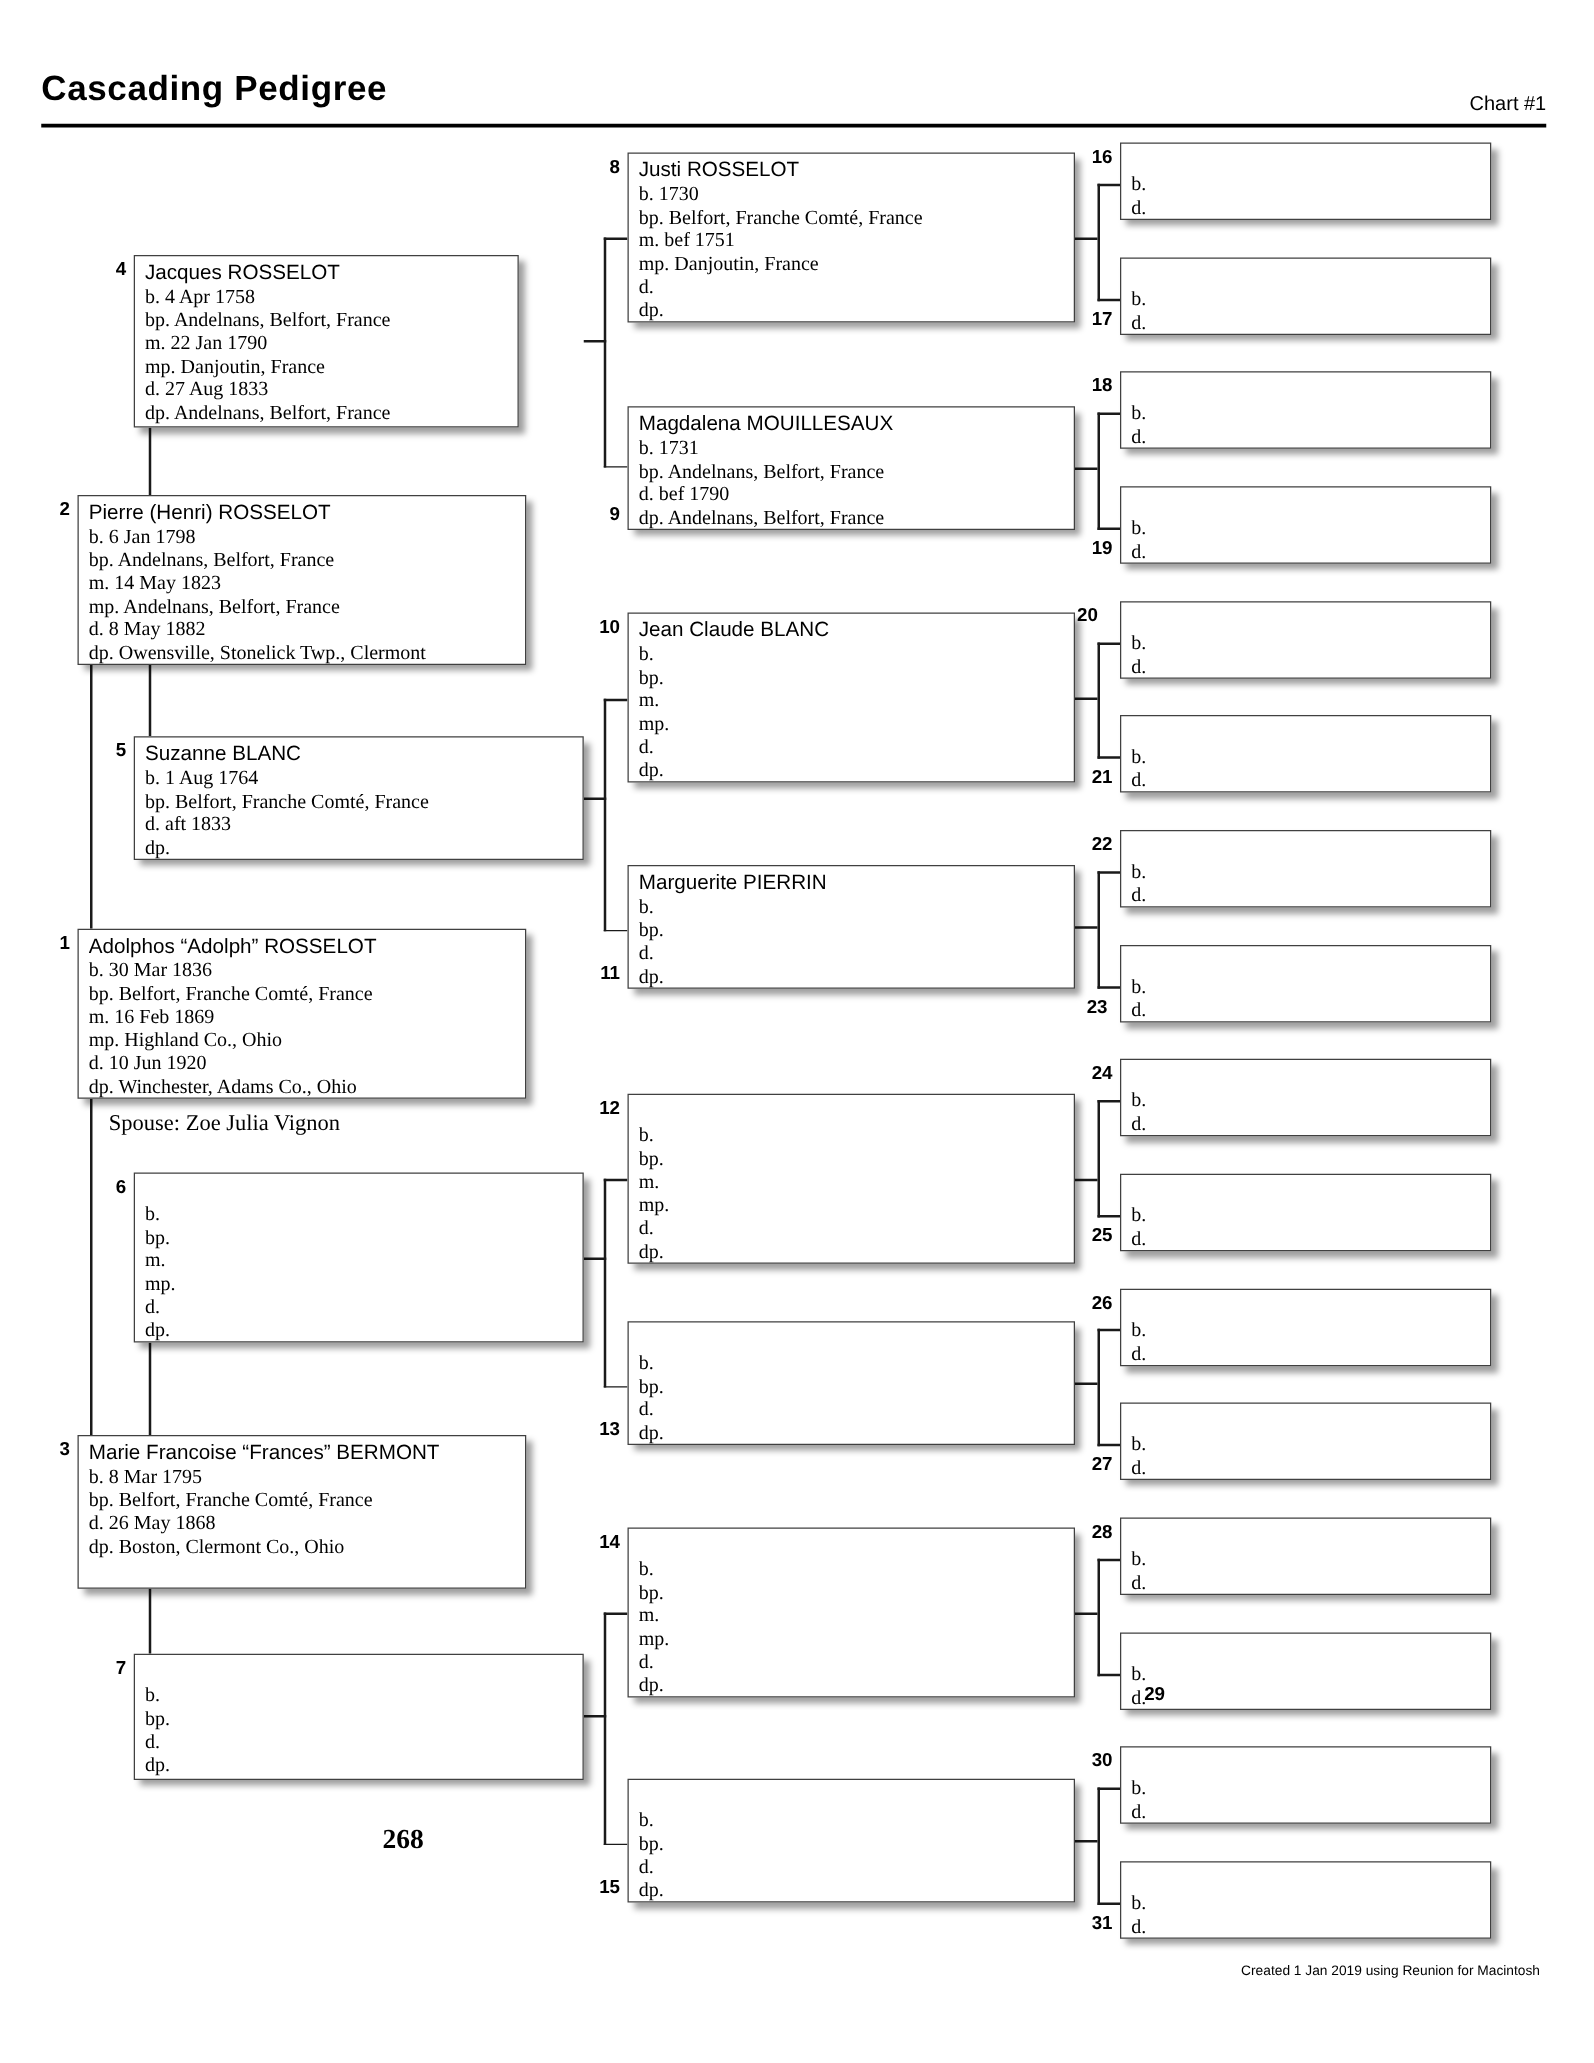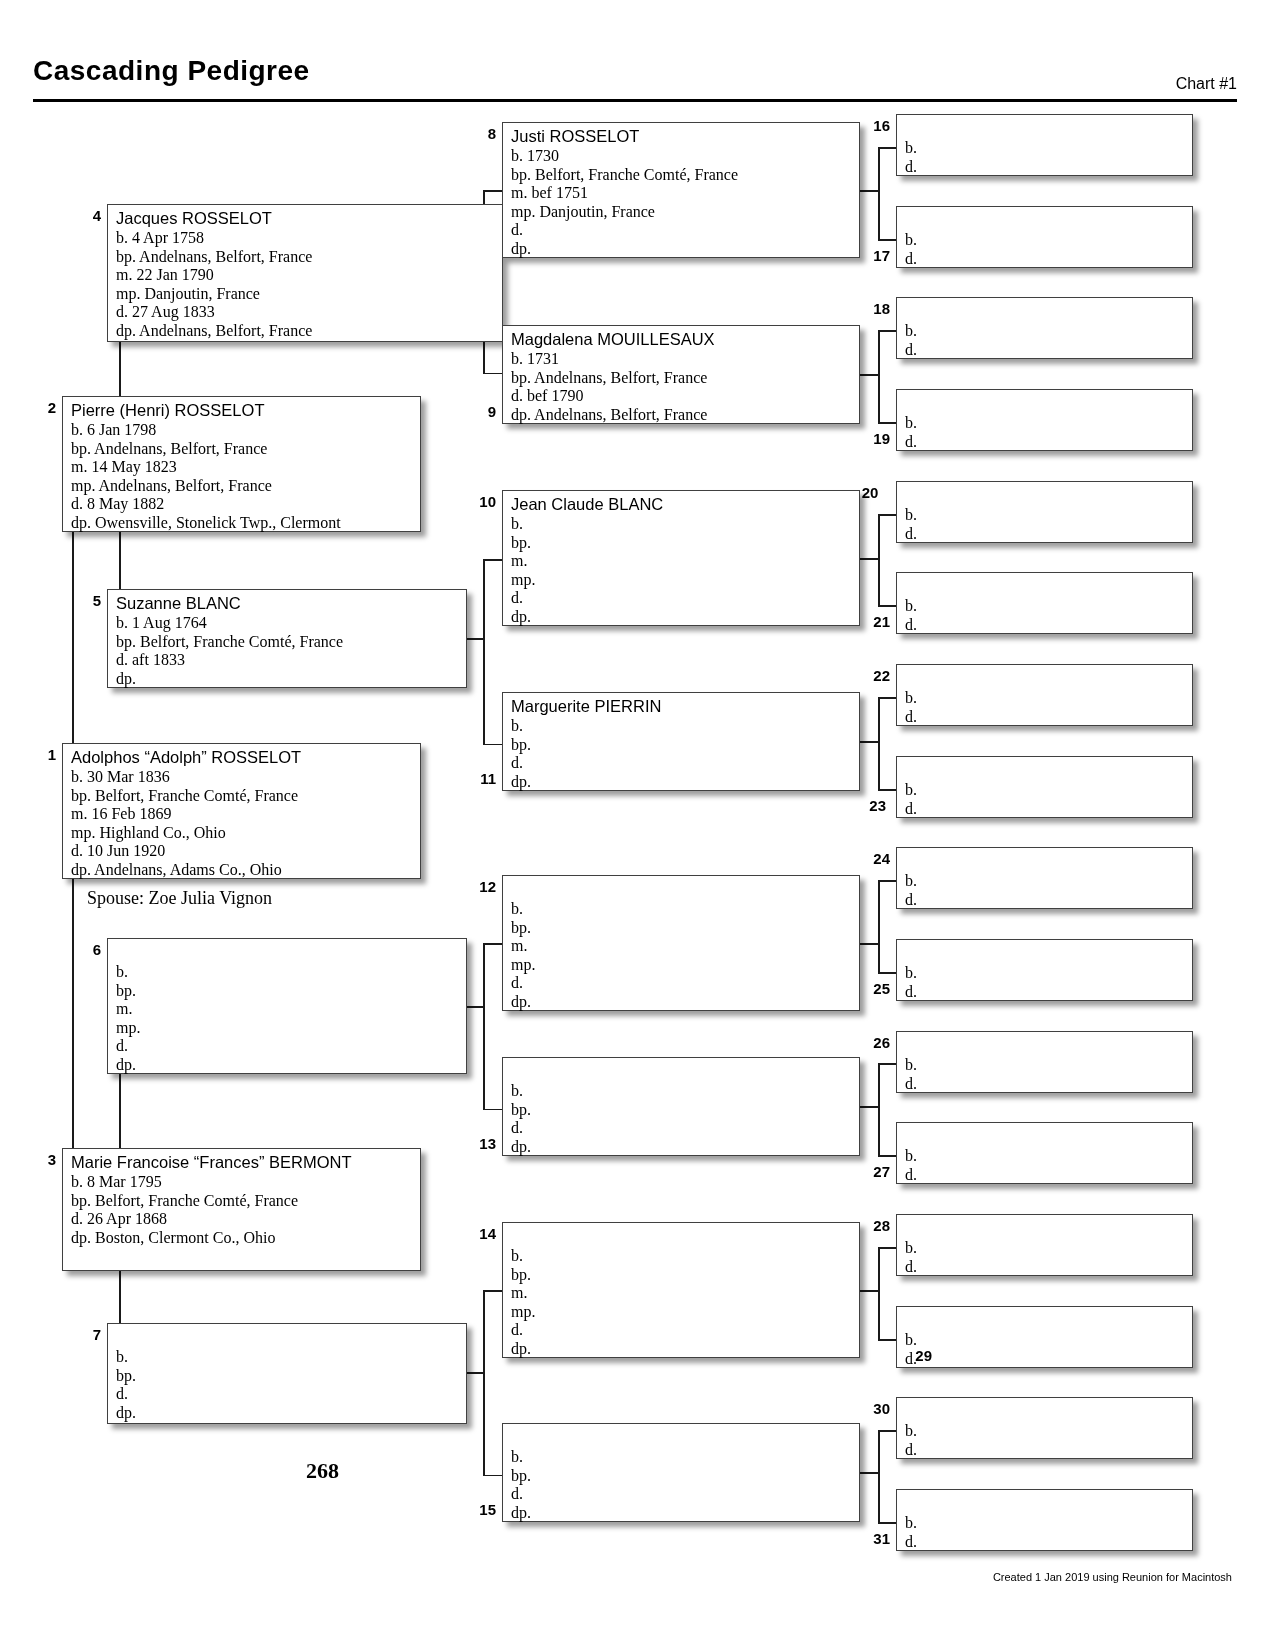--- a/index.html
+++ b/index.html
@@ -87,42 +87,42 @@
       <div class="seg" style="left: 878px; top: 1430px; width: 1.5px; height: 93.5px;"></div>
       <div class="seg" style="left: 878px; top: 1430px; width: 18px; height: 1.5px;"></div>
       <div class="seg" style="left: 878px; top: 1522px; width: 18px; height: 1.5px;"></div>
       <div class="box" style="left: 62px; top: 743px; width: 359px; height: 136px;">
         <div class="pname">Adolphos “Adolph” ROSSELOT</div>
         <div class="pline">b. 30 Mar 1836</div>
         <div class="pline">bp. Belfort, Franche Comté, France</div>
         <div class="pline">m. 16 Feb 1869</div>
         <div class="pline">mp. Highland Co., Ohio</div>
         <div class="pline">d. 10 Jun 1920</div>
-        <div class="pline">dp. Andelnans, Adams Co., Ohio</div>
+        <div class="pline">dp. Winchester, Adams Co., Ohio</div>
       </div>
       <div class="num" style="left: 16px; top: 746px;">1</div>
       <div class="box" style="left: 62px; top: 396px; width: 359px; height: 136px;">
         <div class="pname">Pierre (Henri) ROSSELOT</div>
         <div class="pline">b. 6 Jan 1798</div>
         <div class="pline">bp. Andelnans, Belfort, France</div>
         <div class="pline">m. 14 May 1823</div>
         <div class="pline">mp. Andelnans, Belfort, France</div>
         <div class="pline">d. 8 May 1882</div>
         <div class="pline">dp. Owensville, Stonelick Twp., Clermont</div>
       </div>
       <div class="num" style="left: 16px; top: 399px;">2</div>
       <div class="box" style="left: 62px; top: 1148px; width: 359px; height: 123px;">
         <div class="pname">Marie Francoise “Frances” BERMONT</div>
         <div class="pline">b. 8 Mar 1795</div>
         <div class="pline">bp. Belfort, Franche Comté, France</div>
-        <div class="pline">d. 26 Apr 1868</div>
+        <div class="pline">d. 26 May 1868</div>
         <div class="pline">dp. Boston, Clermont Co., Ohio</div>
       </div>
       <div class="num" style="left: 16px; top: 1151px;">3</div>
-      <div class="box" style="left: 107px; top: 204px; width: 396px; height: 138px;">
+      <div class="box" style="left: 107px; top: 204px; width: 308px; height: 138px;">
         <div class="pname">Jacques ROSSELOT</div>
         <div class="pline">b. 4 Apr 1758</div>
         <div class="pline">bp. Andelnans, Belfort, France</div>
         <div class="pline">m. 22 Jan 1790</div>
         <div class="pline">mp. Danjoutin, France</div>
         <div class="pline">d. 27 Aug 1833</div>
         <div class="pline">dp. Andelnans, Belfort, France</div>
       </div>
       <div class="num" style="left: 61px; top: 207px;">4</div>
       <div class="box" style="left: 107px; top: 589px; width: 360px; height: 99px;">

